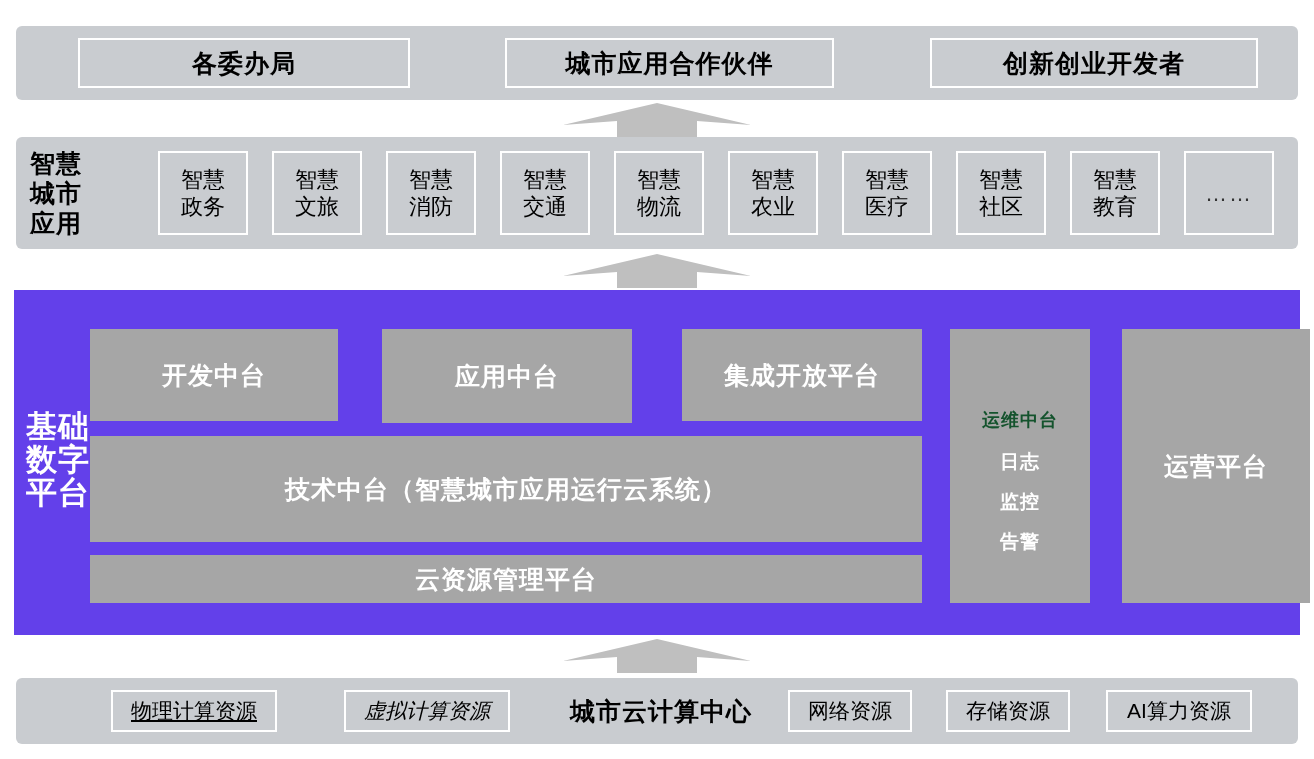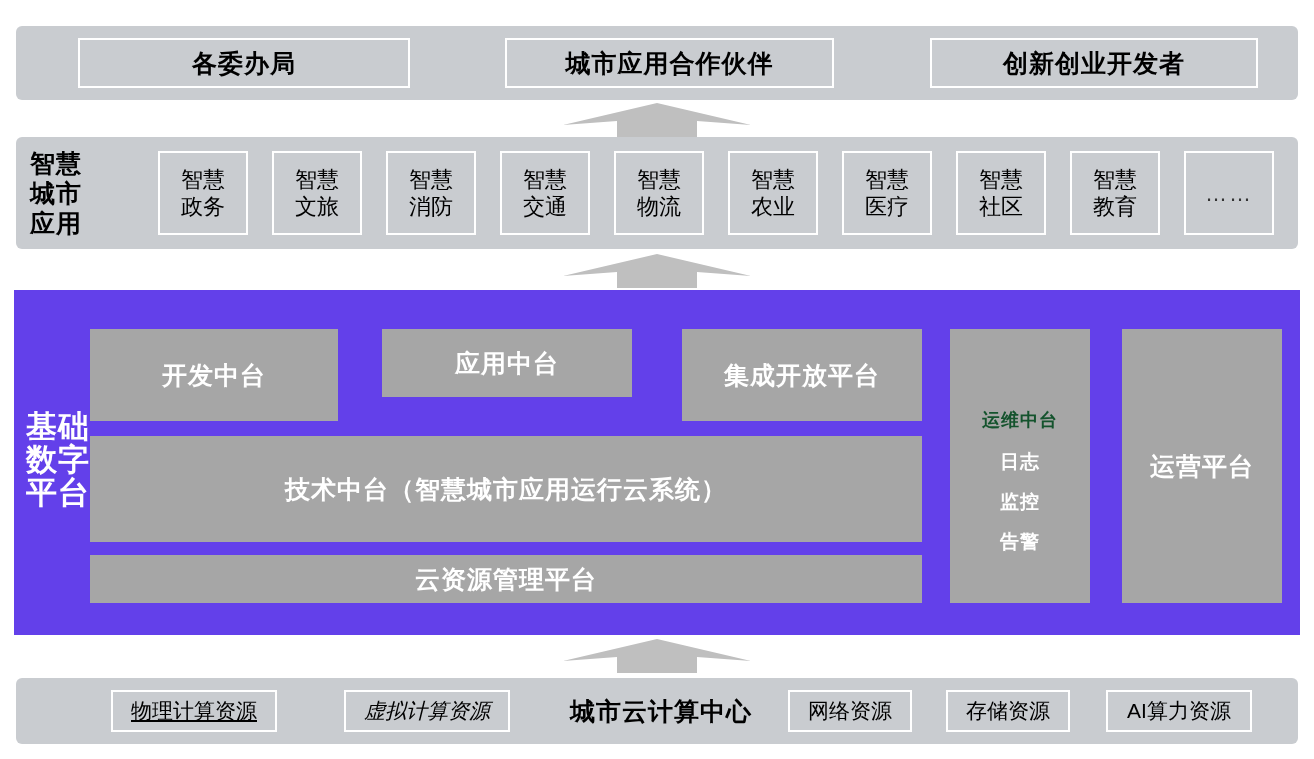--- a/index.html
+++ b/index.html
@@ -273,21 +273,21 @@
 
     <div id="platform-side-label">
       <span>基础</span>
       <span>数字</span>
       <span>平台</span>
     </div>
 
     <div class="gray-box" style="left:76px;top:39px;width:248px;height:92px;">
       <span>开发中台</span>
     </div>
-    <div class="gray-box" style="left:368px;top:39px;width:250px;height:68px;">
+    <div class="gray-box" style="left:368px;top:39px;width:250px;height:94px;">
       <span>应用中台</span>
     </div>
     <div class="gray-box" style="left:668px;top:39px;width:240px;height:92px;">
       <span>集成开放平台</span>
     </div>
 
     <div class="gray-box" style="left:76px;top:146px;width:832px;height:106px;">
       <span>技术中台（智慧城市应用运行云系统）</span>
     </div>
 
@@ -295,21 +295,21 @@
       <span>云资源管理平台</span>
     </div>
 
     <div class="gray-box stacked" style="left:936px;top:39px;width:140px;height:274px;">
       <div id="ops-mid-title">运维中台</div>
       <div class="ops-sub">日志</div>
       <div class="ops-sub">监控</div>
       <div class="ops-sub">告警</div>
     </div>
 
-    <div class="gray-box" style="left:1108px;top:39px;width:160px;height:274px;">
+    <div class="gray-box" style="left:1108px;top:39px;width:188px;height:274px;">
       <span>运营平台</span>
     </div>
   </div>
 
   <div class="up-arrow" style="left:562px;top:637px;">
     <svg width="190" height="36" viewBox="0 0 190 36" xmlns="http://www.w3.org/2000/svg">
       <polygon points="95,2 189,24 135,20 135,36 55,36 55,20 1,24" fill="#bfbfbf"></polygon>
     </svg>
   </div>
 

